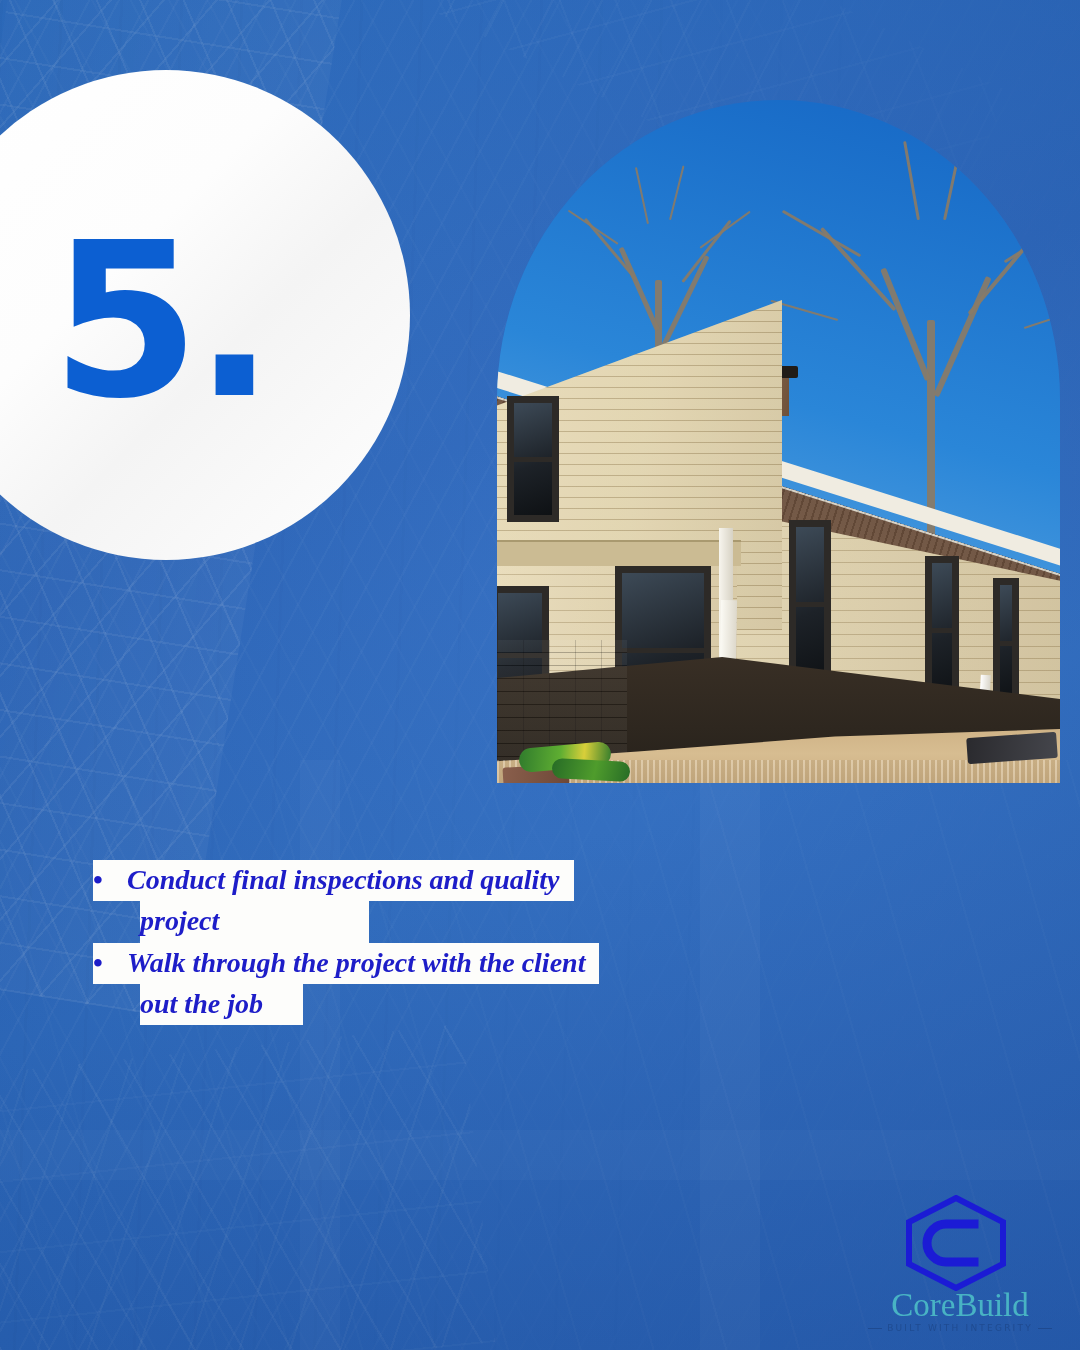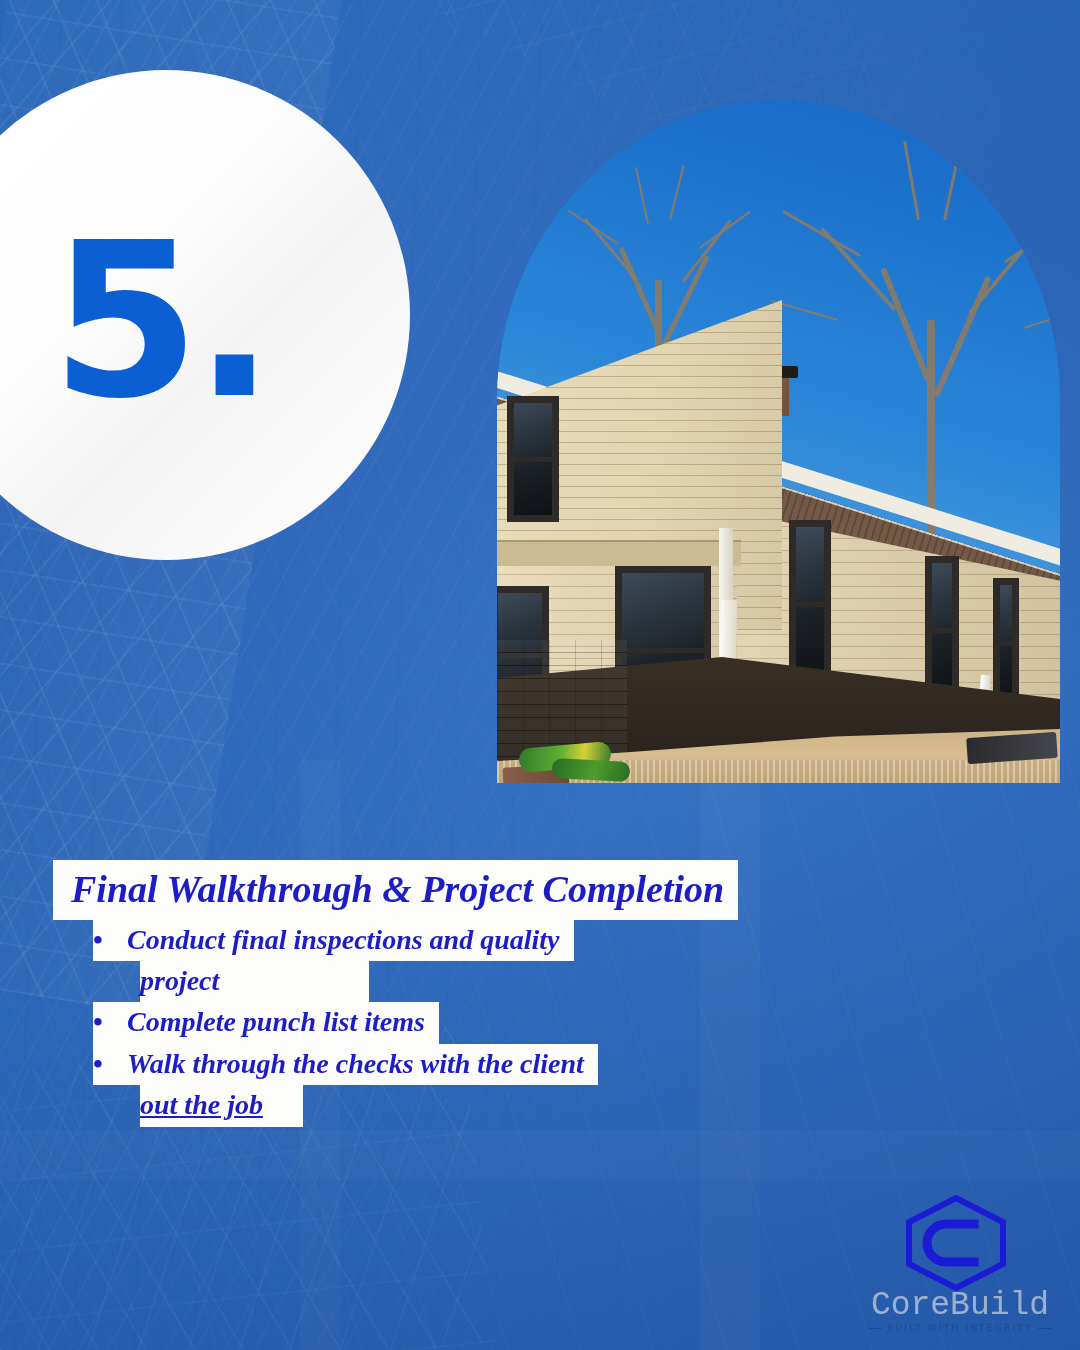--- a/index.html
+++ b/index.html
@@ -227,22 +227,22 @@
   .bl .hl{font-size:28px;padding:4px 14px 6px 0;line-height:1.12;}
   .bl-1{margin-left:93px;}
   .bul{display:inline-block;width:34px;text-align:left;font-style:normal;}
   .cont{margin-left:140px;}
 
   
   .logo{position:absolute;left:860px;top:1195px;width:200px;height:135px;}
   .logo-hex{position:absolute;left:42px;top:0;width:108px;height:96px;}
   .logo-name{
     position:absolute;left:0;top:92px;width:200px;text-align:center;
-    font-family:Liberation Mono, monospace;font-size:33px;
-    color:#e5e5e5;opacity:.62;letter-spacing:0px;
+    font-family:Liberation Serif, serif;font-size:33px;
+    color:#5eead4;opacity:.62;letter-spacing:0px;
   }
   .logo-tag{
     position:absolute;left:0;top:128px;width:200px;text-align:center;
     font-family:"DejaVu Sans",sans-serif;font-size:9px;letter-spacing:2.2px;
     color:#16366e;opacity:.42;
   }
   .logo-tag .dash{display:inline-block;width:14px;border-top:1px solid currentColor;vertical-align:middle;margin:0 5px;}
 </style>
 </head>
 <body>
@@ -342,43 +342,37 @@
     <div class="ground"></div>
     <div class="gravel"></div>
     <div class="paver"></div>
     <div class="greenbag"></div>
     <div class="greenbag2"></div>
     <div class="tarp"></div>
   </div>
 
   <div class="textblock">
 
-    <div class="title-row">
-      <span class="hl">Final Walkthrough &amp; Project Completion</span>
-    </div>
 
     <ul class="bullets">
 
       <li class="bl bl-1">
         <span class="hl"><span class="bul">•</span><span>Conduct final inspections and quality</span></span>
       </li>
       <li class="bl cont">
         <span class="hl" style="padding-right:150px;">project</span>
       </li>
 
+
       <li class="bl bl-1">
-        <span class="hl"><span class="bul">•</span><span>Complete punch list items</span></span>
+        <span class="hl"><span class="bul">•</span><span>Walk through the project with the client</span></span>
       </li>
 
-      <li class="bl bl-1">
-        <span class="hl"><span class="bul">•</span><span>Walk through the checks with the client</span></span>
-      </li>
-
       <li class="bl cont">
-        <span class="hl" style="padding-right:40px;text-decoration:underline;">out the job</span>
+        <span class="hl" style="padding-right:40px;">out the job</span>
       </li>
 
     </ul>
   </div>
 
   <div class="logo">
     <svg class="logo-hex" viewBox="0 0 108 96">
       <polygon points="54,3 101,27 101,69 54,93 7,69 7,27" fill="none" stroke="#1a16d8" stroke-width="6" opacity="0.92"></polygon>
       <path d="M72,29 L44,29 A18,18 0 0 0 44,67 L72,67" fill="none" stroke="#1a16d8" stroke-width="9" opacity="0.92" stroke-linecap="square"></path>
     </svg>

